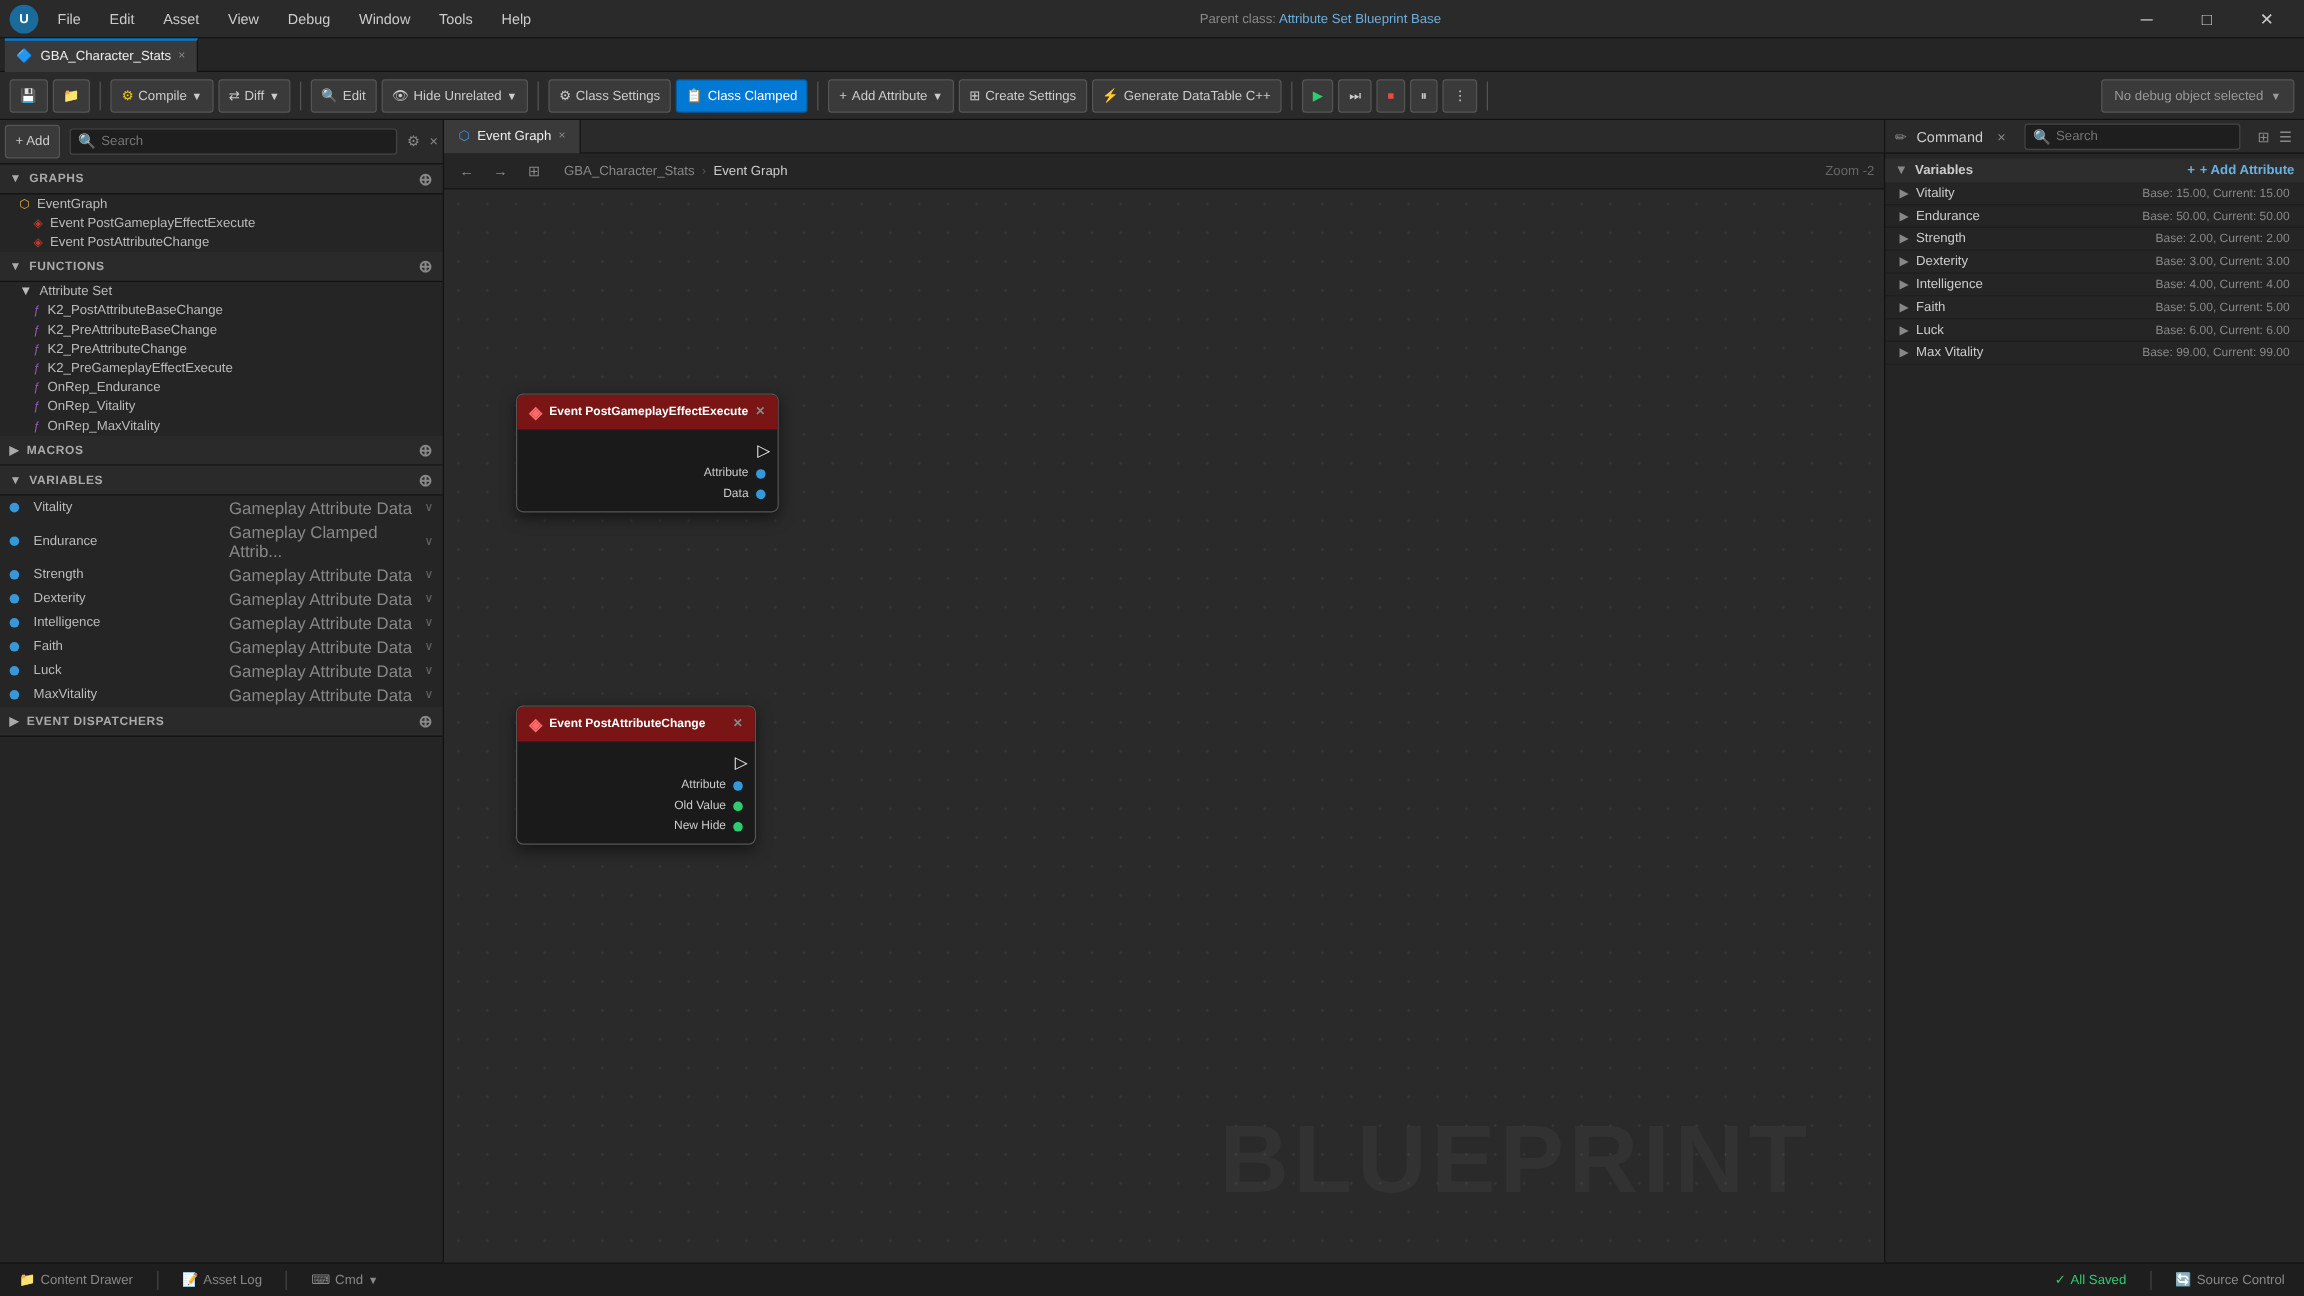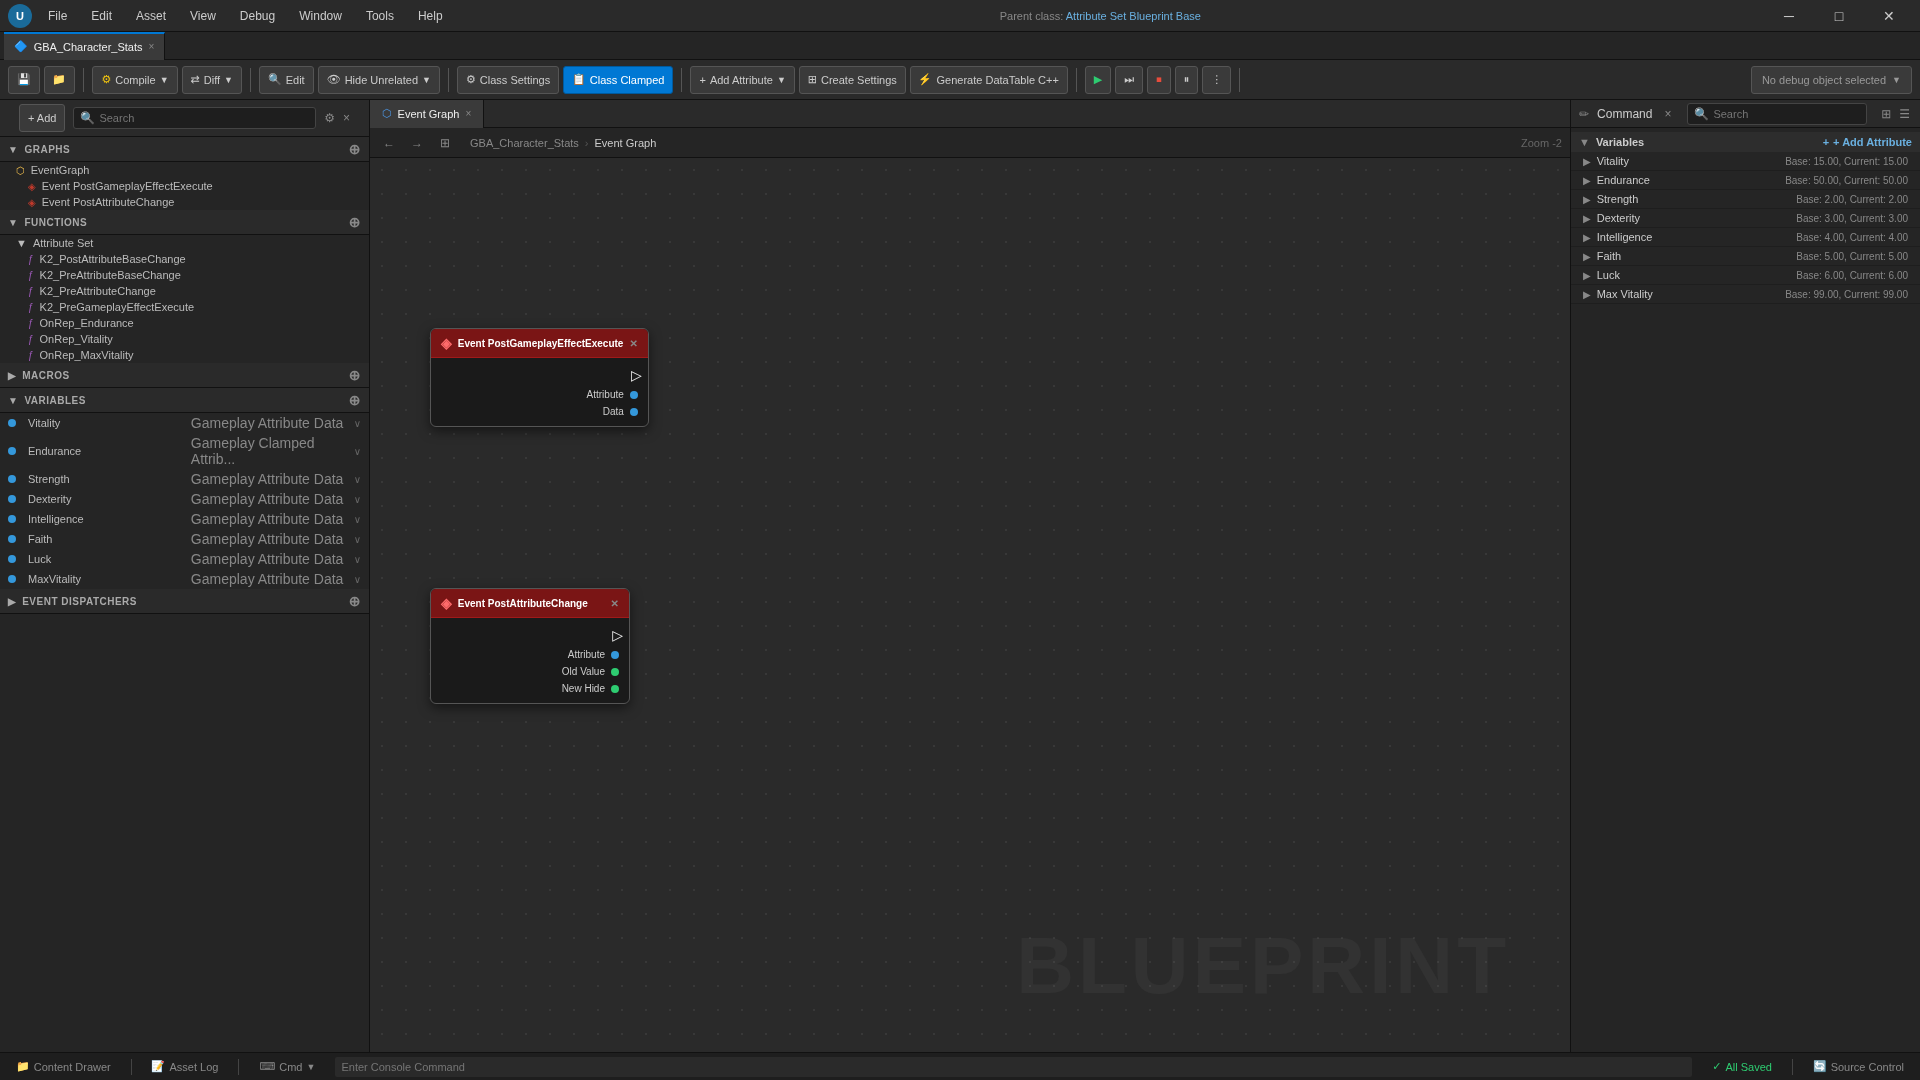--- a/index.html
+++ b/index.html
@@ -27,21 +27,21 @@
     .toolbar-btn.active { background: #0078d4; color: white; border-color: #005a9e; }
     .toolbar-sep { width: 1px; height: 24px; background: #555; margin: 0 4px; }
     .toolbar-dropdown { display: flex; align-items: center; gap: 4px; padding: 4px 8px; background: #3a3a3a; border: 1px solid #555; border-radius: 3px; cursor: pointer; font-size: 11px; color: #ccc; height: 28px; }
     .debug-select { display: flex; align-items: center; gap: 6px; padding: 4px 10px; background: #3a3a3a; border: 1px solid #555; border-radius: 3px; cursor: pointer; font-size: 11px; color: #999; height: 28px; margin-left: auto; }
 
     
     #main { display: flex; height: calc(1080px - 32px - 28px - 40px - 28px); }
 
     
     #left-panel { width: 370px; background: #252525; border-right: 1px solid #111; display: flex; flex-direction: column; overflow: hidden; }
-    #left-panel-header { display: flex; align-items: center; padding: 4px 19px; background: #2a2a2a; border-bottom: 1px solid #111; gap: 8px; }
+    #left-panel-header { display: flex; align-items: center; padding: 4px 4px; background: #2a2a2a; border-bottom: 1px solid #111; gap: 8px; }
     .search-bar { display: flex; align-items: center; background: #1e1e1e; border: 1px solid #444; border-radius: 3px; padding: 2px 6px; gap: 4px; flex: 1; height: 22px; }
     .search-bar input { background: none; border: none; color: #ccc; font-size: 11px; outline: none; width: 100%; }
     #left-panel-content { flex: 1; overflow-y: auto; padding: 0; }
     .section-header { display: flex; align-items: center; padding: 4px 8px; background: #2a2a2a; border-bottom: 1px solid #111; font-size: 10px; font-weight: bold; color: #aaa; text-transform: uppercase; letter-spacing: 0.5px; cursor: pointer; }
     .section-header .section-icon { margin-right: 6px; font-size: 10px; }
     .section-header .add-btn { margin-left: auto; color: #888; cursor: pointer; font-size: 14px; }
     .tree-item { display: flex; align-items: center; padding: 2px 8px 2px 20px; cursor: pointer; color: #bbb; font-size: 11px; gap: 6px; }
     .tree-item .item-icon { font-size: 10px; color: #e8b84c; }
     .tree-item .item-icon.func { color: #9b59b6; }
     .tree-item .item-icon.event { color: #c0392b; }
@@ -494,21 +494,20 @@
   <div class="status-item">
     <span>📝</span>
     <span>Asset Log</span>
   </div>
   <div class="status-sep"></div>
   <div class="status-item">
     <span>⌨</span>
     <span>Cmd</span>
     <span style="font-size:9px;">▼</span>
   </div>
-  <input class="console-input" type="text" placeholder="Enter Console Command" style="">
   <div style="margin-left:auto;display:flex;align-items:center;gap:12px;">
     <div class="status-item status-saved">
       <span>✓</span>
       <span>All Saved</span>
     </div>
     <div class="status-sep"></div>
     <div class="status-item">
       <span>🔄</span>
       <span>Source Control</span>
     </div>

